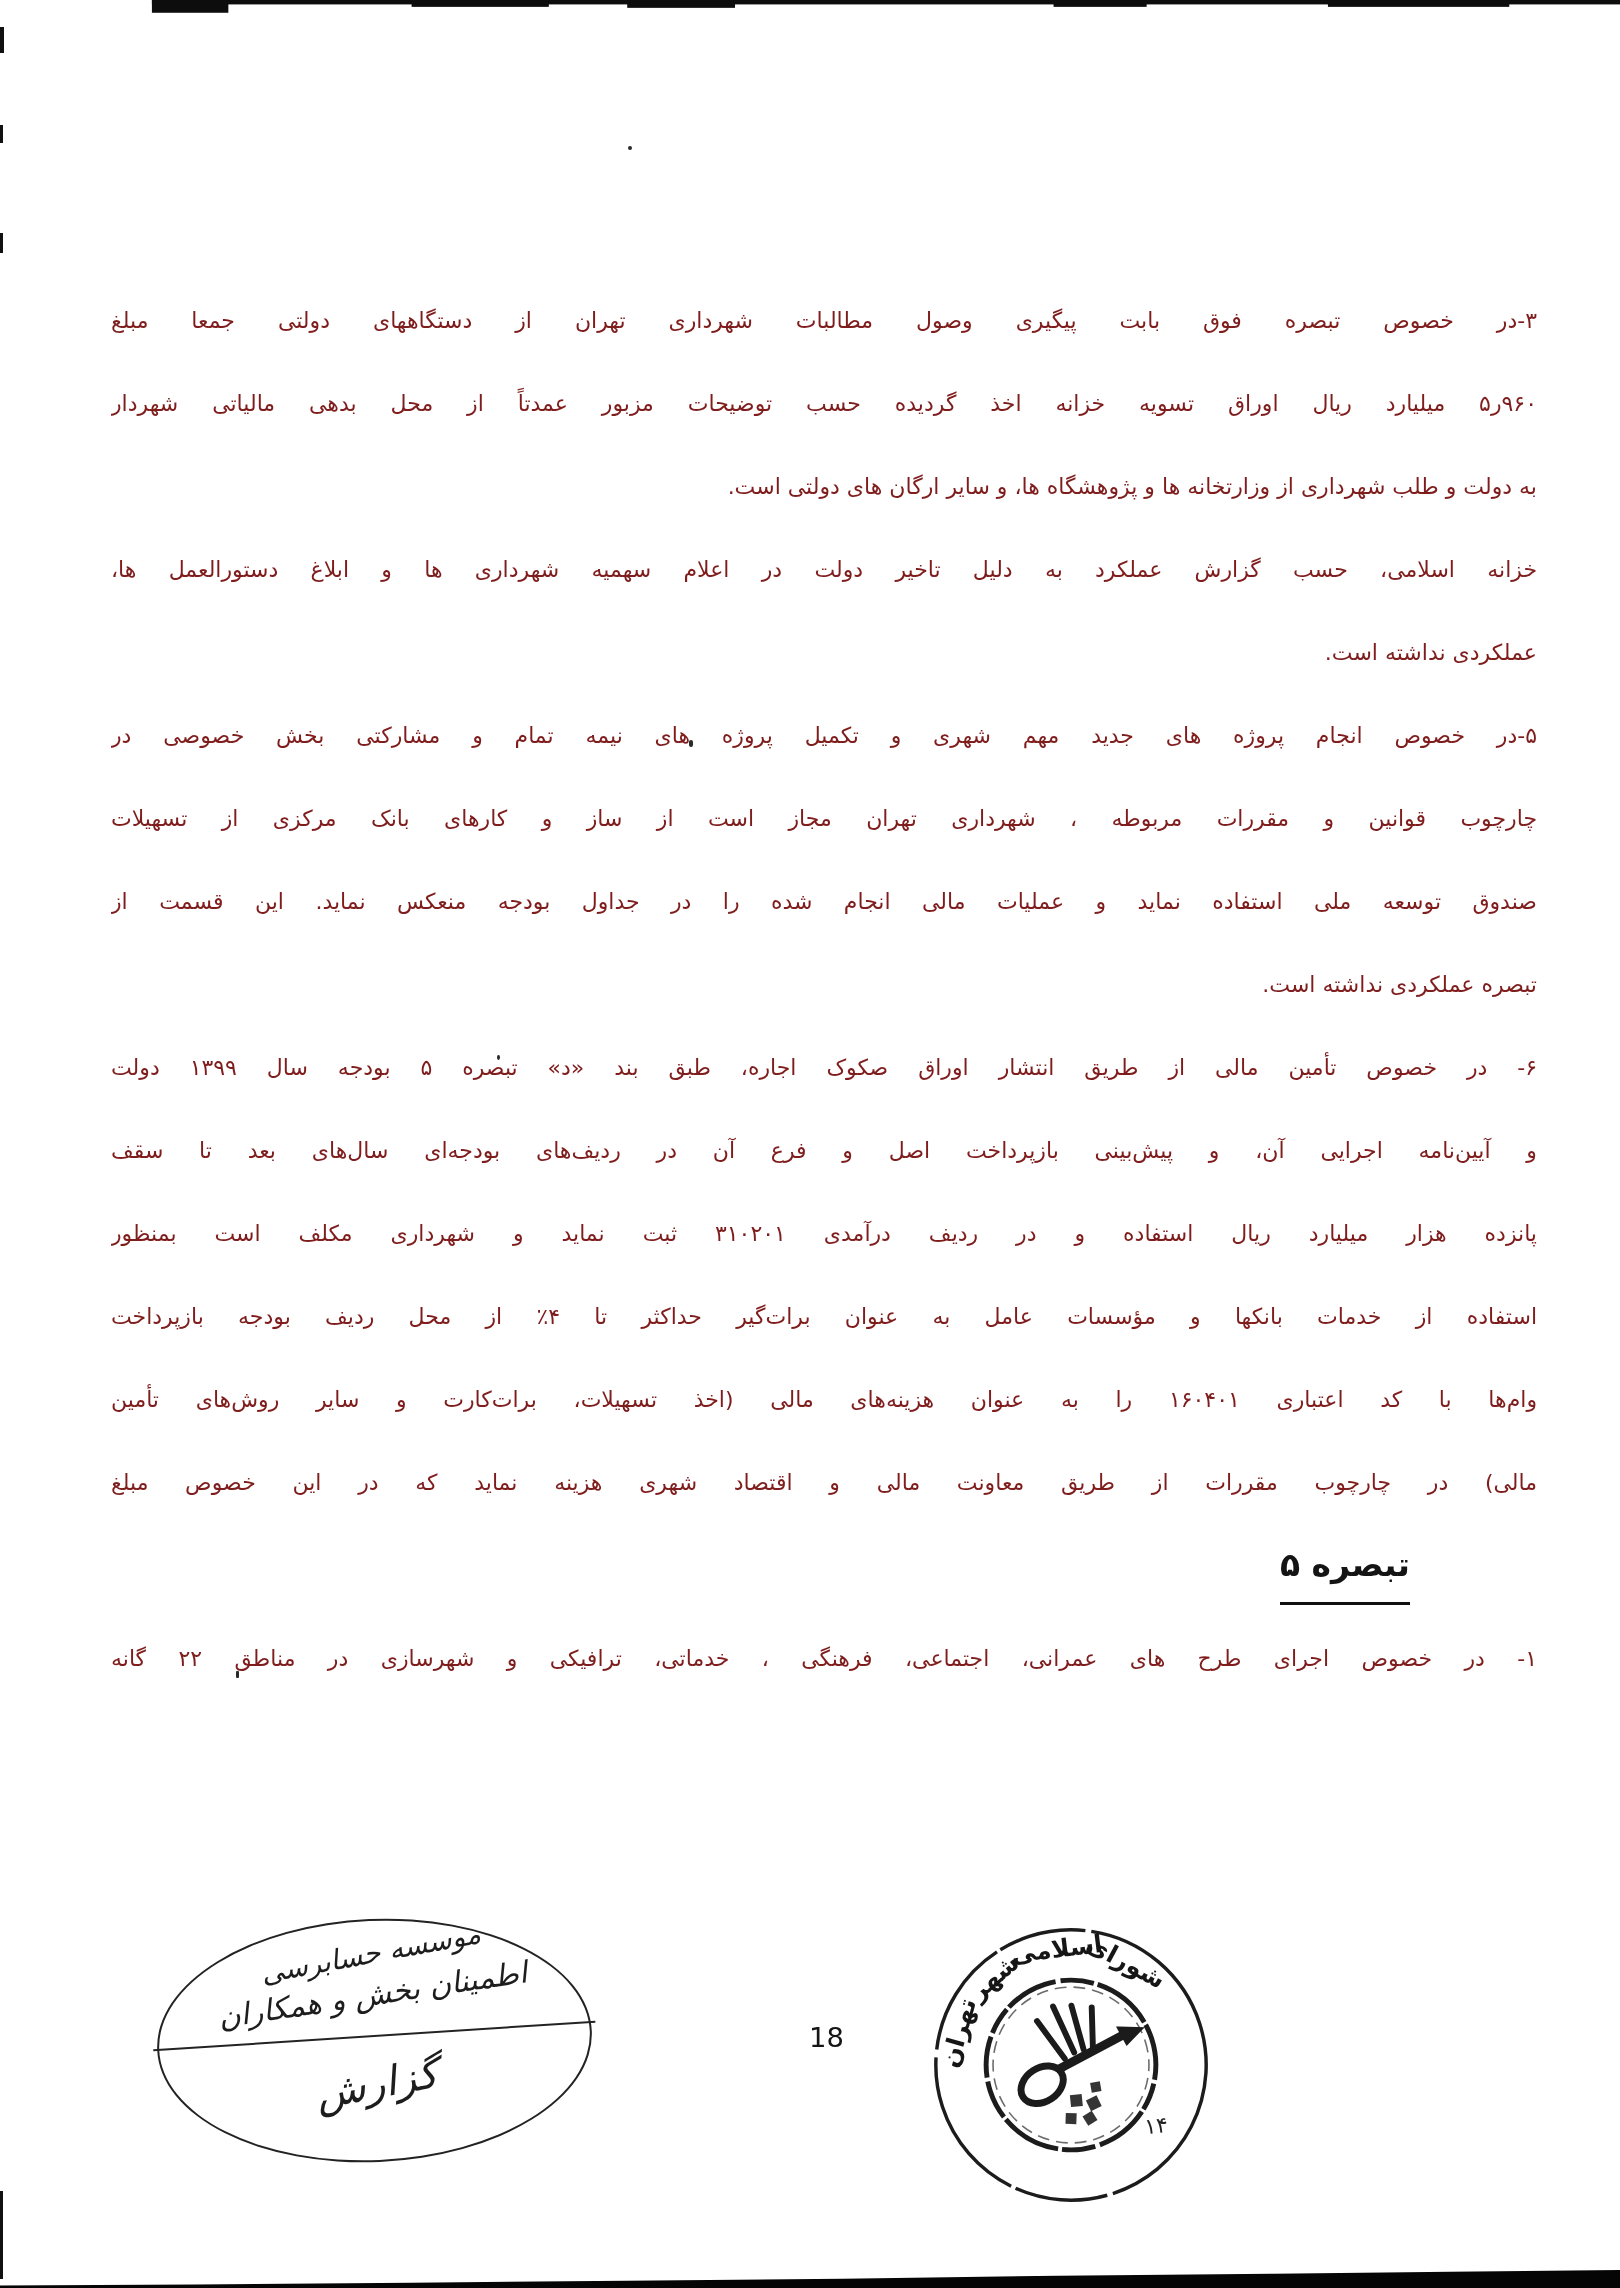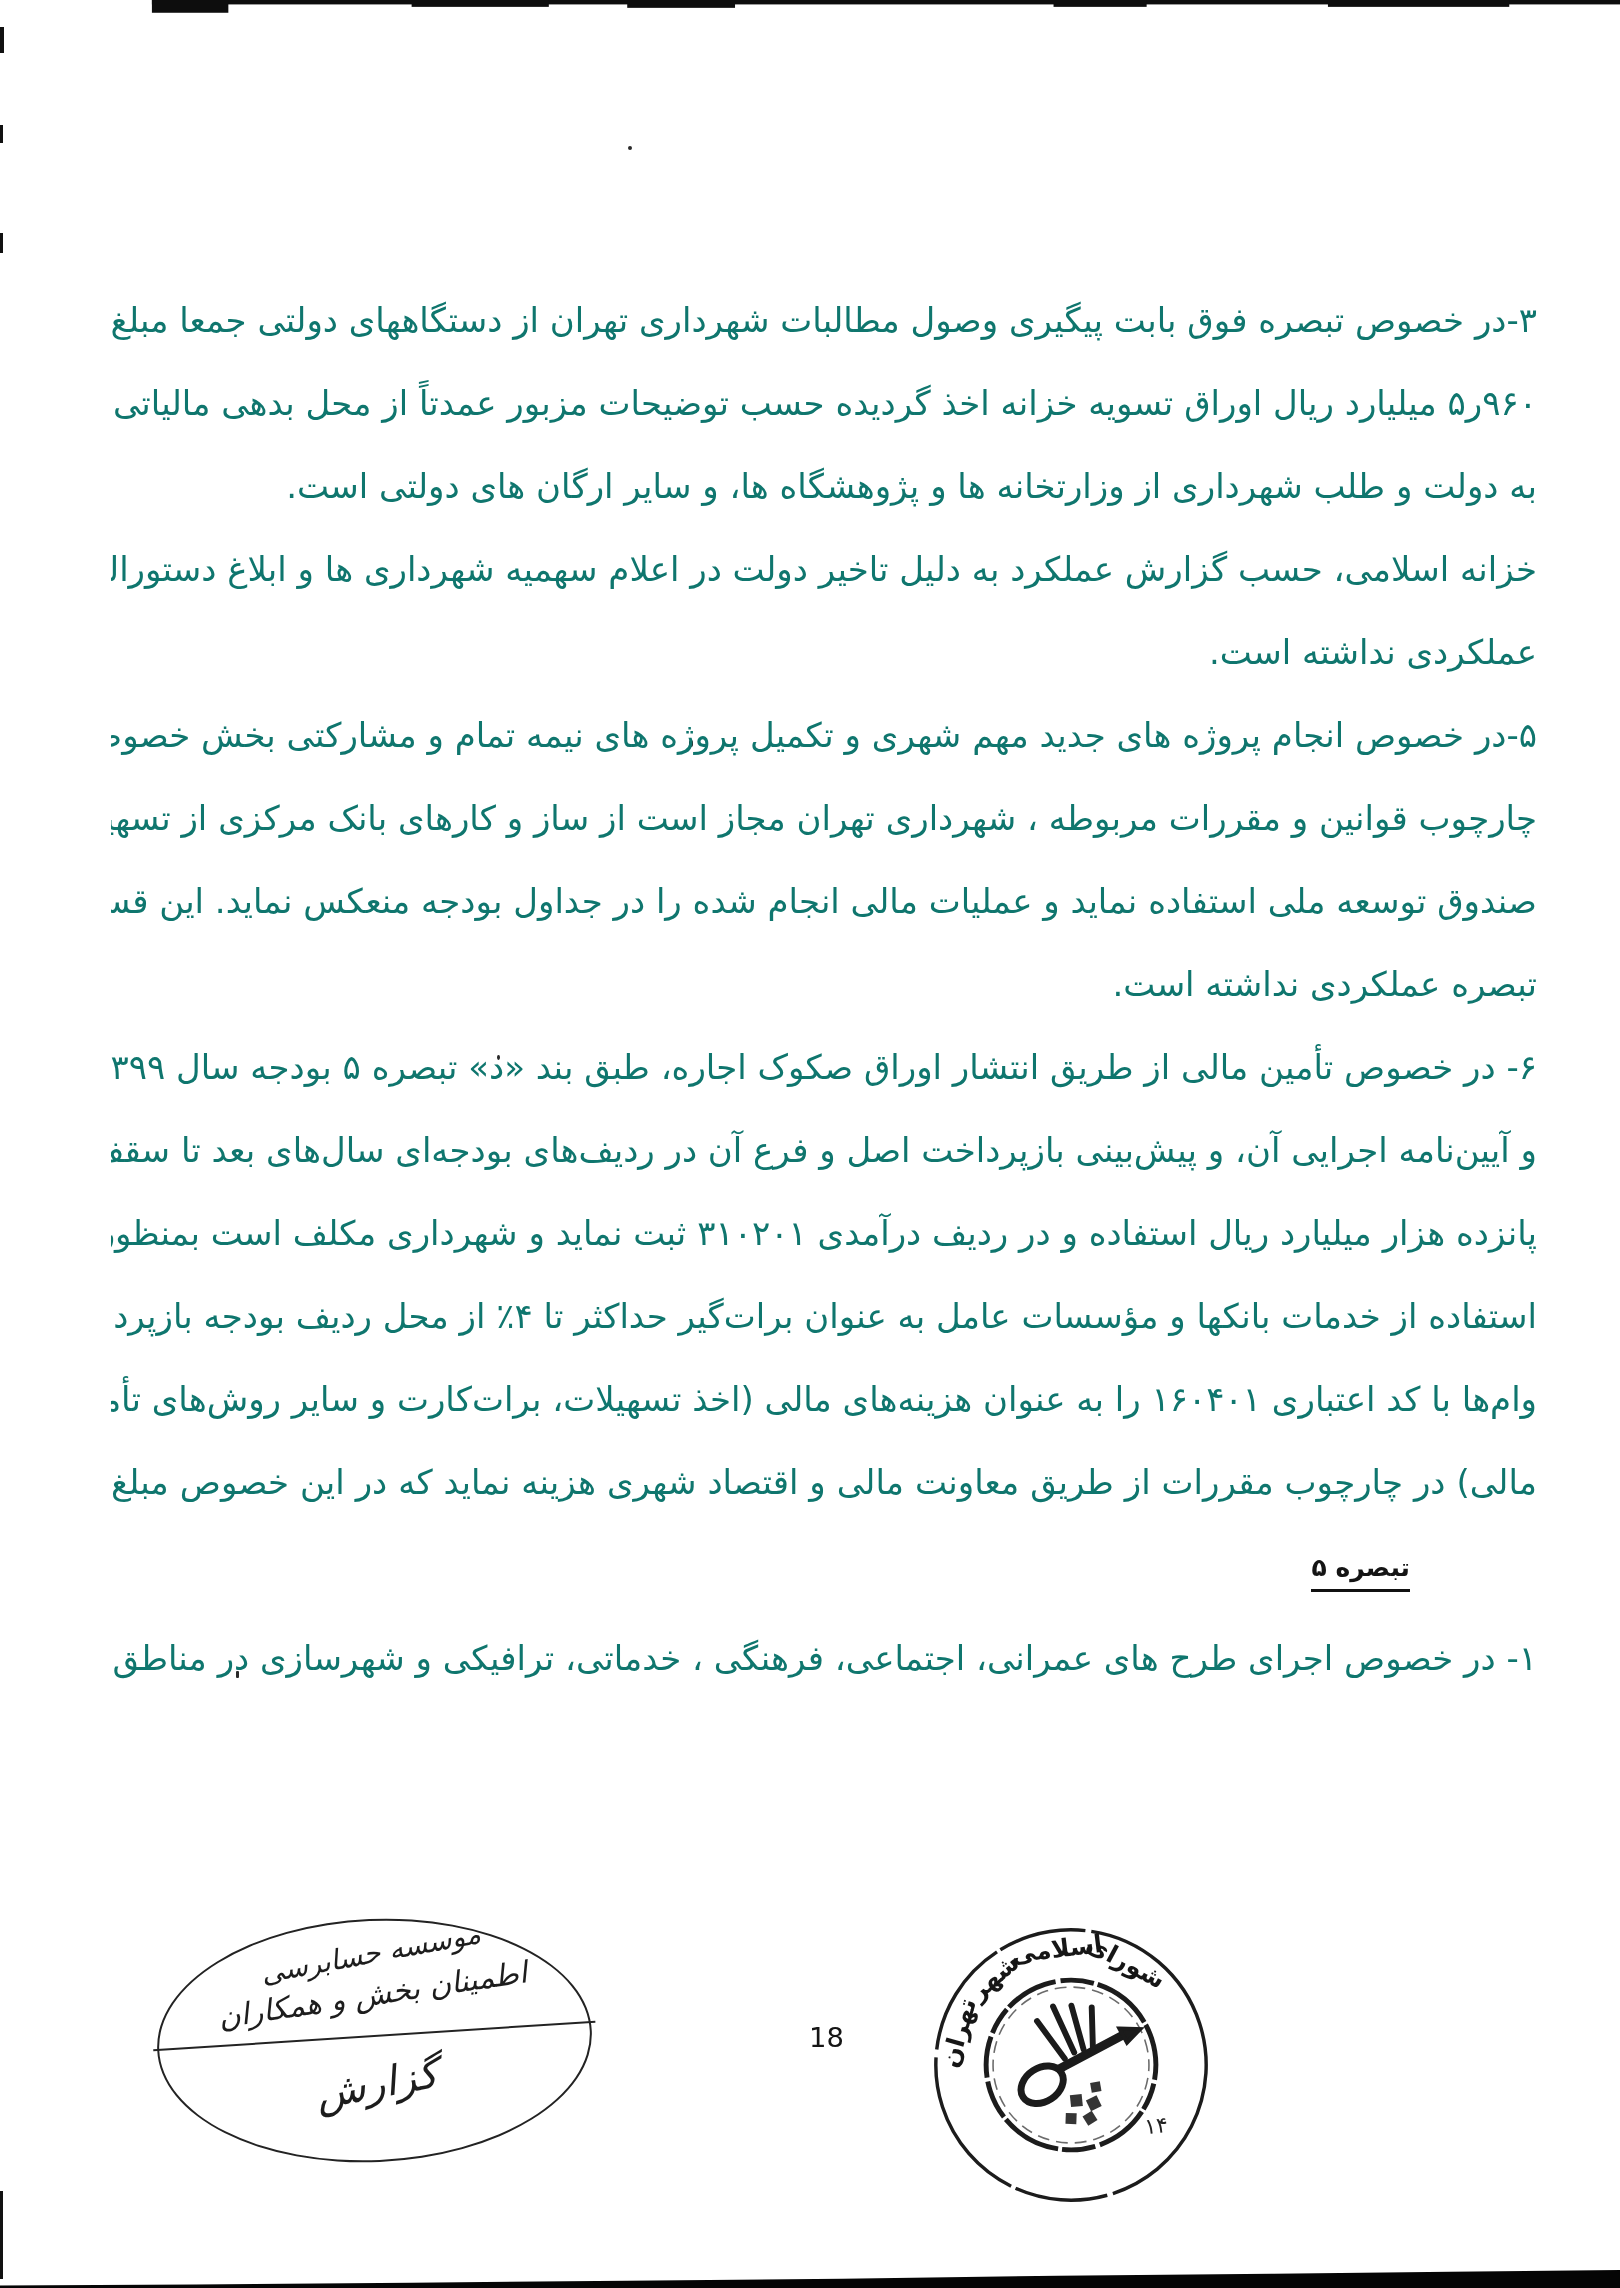--- a/index.html
+++ b/index.html
@@ -14,43 +14,43 @@
   }
   
   .textblock{
     position:absolute;
     top:279px;right:83px;left:111px;
     direction:rtl;
     overflow:hidden;
   }
   .tl{
     height:83px;line-height:83px;
-    font-size:34px;
+    font-size:22px;
     white-space:nowrap;
     text-align:justify;
     text-align-last:justify;
-    color:#0f766e;
+    color:#7f1d1d;
     letter-spacing:0;
   }
   .tl.end{
     text-align:right;
     text-align-last:right;
   }
   .heading-row{
     height:93px;line-height:93px;
     text-align:right;
     direction:rtl;
     padding-right:127px;
   }
   .heading-row .heading{
     display:inline-block;
-    font-size:25px;font-weight:bold;
+    font-size:33px;font-weight:bold;
     line-height:normal;
     border-bottom:3.4px solid #111;
-    padding-bottom:7px;
+    padding-bottom:18px;
   }
   
   .pagenum{
     position:absolute;top:2022px;left:792px;width:69px;
     font-size:27.4px;text-align:center;color:#151515;
   }
   
   .oval-stamp{
     position:absolute;left:157px;top:1919px;width:431px;height:239px;
     border:2.5px solid #232323;border-radius:50%;

